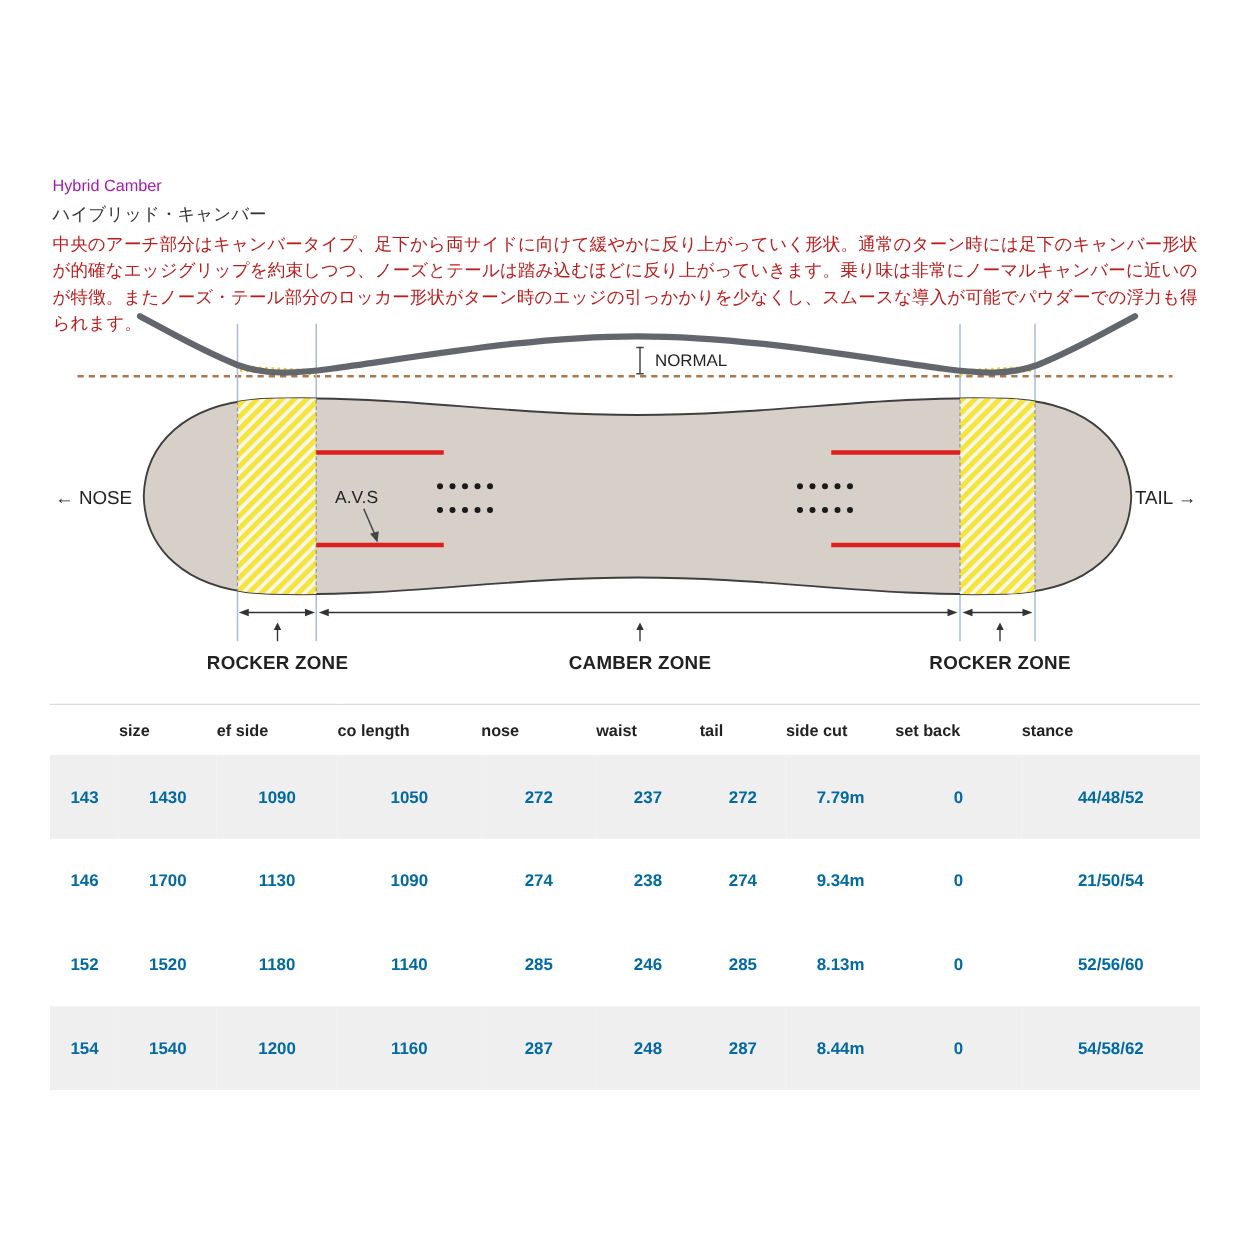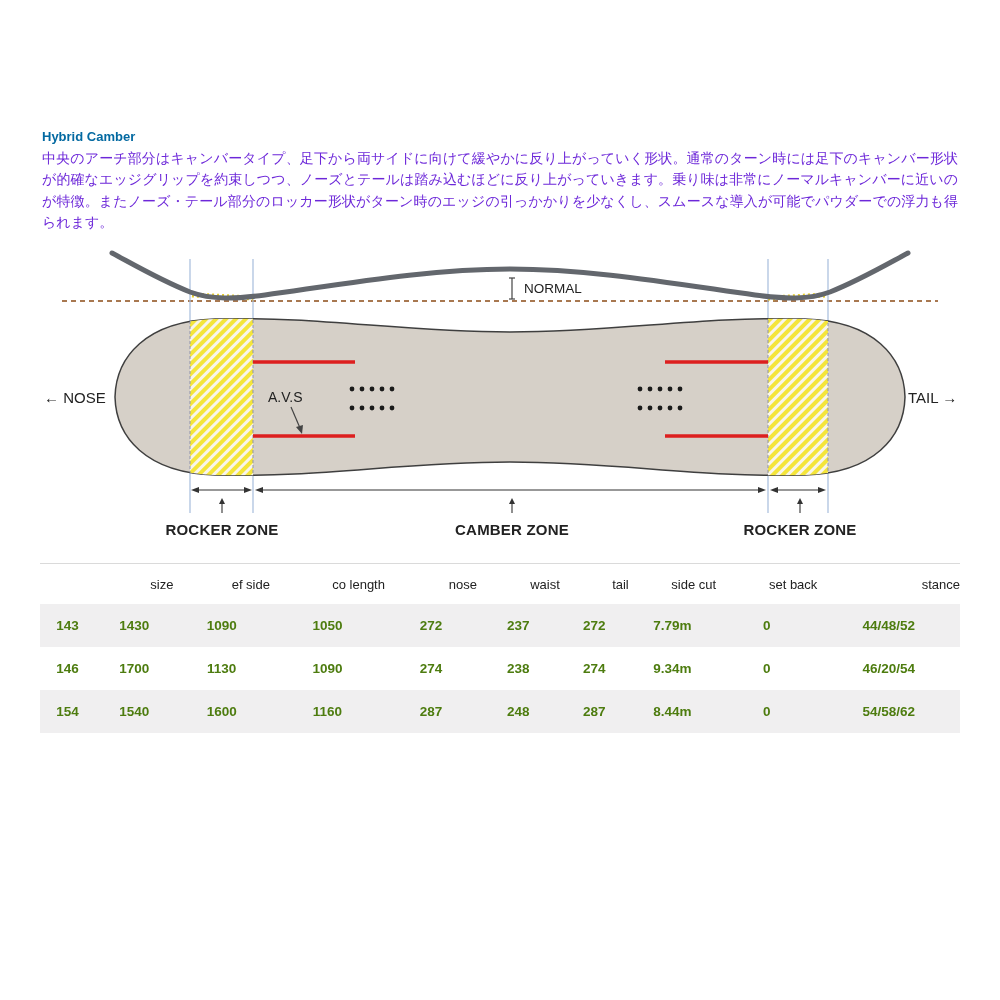--- a/index.html
+++ b/index.html
@@ -1,49 +1,50 @@
 <!DOCTYPE html>
 <html><head>
 <meta charset="utf-8">
 <style>
   html,body{margin:0;padding:0;background:#ffffff;}
   .canvas{
     position:relative;width:1000px;height:1000px;background:#ffffff;overflow:hidden;
     font-family:"Liberation Sans","DejaVu Sans",sans-serif;color:#333;
   }
   .intro{position:absolute;top:128px;left:42px;width:916px;}
-  .t-en{font-size:13px;font-weight:bold;color:#0369a1;line-height:1.4;}
+  .t-en{font-size:13px;font-weight:normal;color:#a21caf;line-height:1.4;margin-top:12px;}
   .t-ja{font-size:14px;color:#333;line-height:1.6;margin-top:2px;}
-  .desc{font-size:14px;color:#6d28d9;line-height:1.52;margin:2px 0 0 0;text-align:justify;}
+  .desc{font-size:14px;color:#b91c1c;line-height:1.52;margin:2px 0 0 0;text-align:justify;}
   svg text{font-family:"Liberation Sans","DejaVu Sans",sans-serif;}
   .zone-label{font-size:15px;font-weight:600;fill:#222;letter-spacing:.2px;}
   .side-label{font-size:15px;font-weight:500;fill:#222;}
   .small-label{font-size:13.5px;font-weight:500;fill:#222;}
   .spec-table{
     position:absolute;top:563px;left:40px;width:920px;
     border-collapse:collapse;table-layout:fixed;
     border-top:1px solid #dadada;
   }
   .spec-table th{
-    height:40px;font-size:13px;font-weight:normal;color:#222;
-    text-align:right;vertical-align:middle;padding:0;
+    height:40px;font-size:13px;font-weight:bold;color:#222;
+    text-align:left;vertical-align:middle;padding:0;
   }
   .spec-table td{
-    height:43px;font-size:13.5px;font-weight:bold;color:#4d7c0f;
-    text-align:center;vertical-align:middle;padding:0;
+    height:43px;font-size:13.5px;font-weight:bold;color:#0369a1;
+    text-align:center;vertical-align:middle;padding:12px;
   }
   .spec-table tr.striped{background:#f0eff0;}
 </style>
 </head>
 <body>
 
 <div class="canvas">
 
   <div class="intro">
     <div class="t-en">Hybrid Camber</div>
+    <div class="t-ja">ハイブリッド・キャンバー</div>
     <p class="desc">中央のアーチ部分はキャンバータイプ、足下から両サイドに向けて緩やかに反り上がっていく形状。通常のターン時には足下のキャンバー形状が的確なエッジグリップを約束しつつ、ノーズとテールは踏み込むほどに反り上がっていきます。乗り味は非常にノーマルキャンバーに近いのが特徴。またノーズ・テール部分のロッカー形状がターン時のエッジの引っかかりを少なくし、スムースな導入が可能でパウダーでの浮力も得られます。</p>
   </div>
 
   <svg style="position:absolute;top:245px;left:0;" width="1000" height="310" viewBox="0 0 1000 310">
     <defs>
       <pattern id="diagHatch" width="7" height="7" patternUnits="userSpaceOnUse" patternTransform="rotate(45)">
         <rect width="7" height="7" fill="#f8f5ec"></rect>
         <rect width="4" height="7" fill="#f4e53a"></rect>
       </pattern>
       <clipPath id="boardClip">
@@ -211,26 +212,38 @@
         <tr>
           <td>146</td>
           <td>1700</td>
           <td>1130</td>
           <td>1090</td>
           <td>274</td>
           <td>238</td>
           <td>274</td>
           <td>9.34m</td>
           <td>0</td>
-          <td>46/20/54</td>
+          <td>21/50/54</td>
+        </tr>
+        <tr>
+          <td>152</td>
+          <td>1520</td>
+          <td>1180</td>
+          <td>1140</td>
+          <td>285</td>
+          <td>246</td>
+          <td>285</td>
+          <td>8.13m</td>
+          <td>0</td>
+          <td>52/56/60</td>
         </tr>
         <tr class="striped">
           <td>154</td>
           <td>1540</td>
-          <td>1600</td>
+          <td>1200</td>
           <td>1160</td>
           <td>287</td>
           <td>248</td>
           <td>287</td>
           <td>8.44m</td>
           <td>0</td>
           <td>54/58/62</td>
         </tr>
       </tbody>
   </table>

